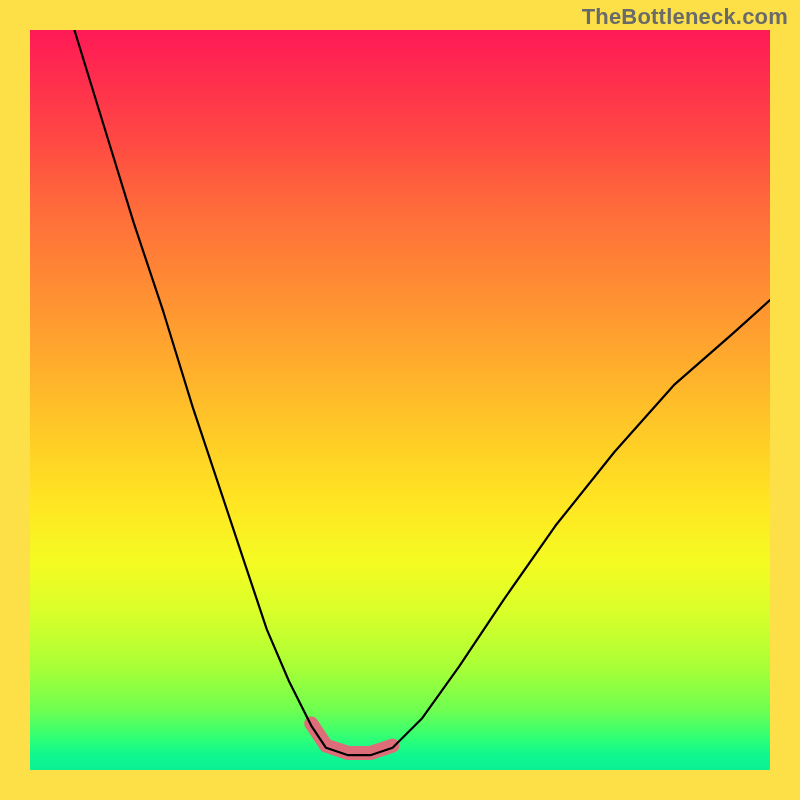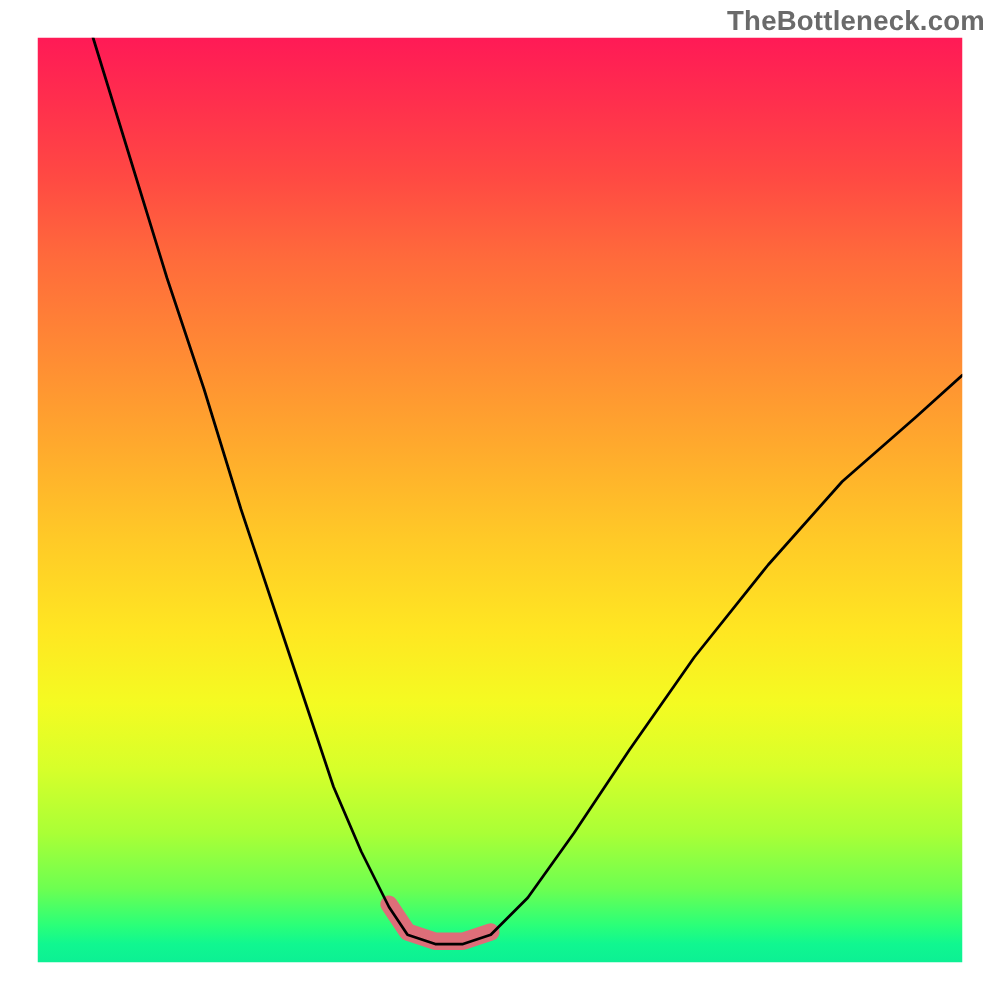--- a/index.html
+++ b/index.html
@@ -8,21 +8,21 @@
     width: 800px;
     height: 800px;
     background: #000;
     overflow: hidden;
     font-family: Arial, Helvetica, sans-serif;
   }
   .frame {
     position: relative;
     width: 800px;
     height: 800px;
-    background: #ffffff;
+    background: #fde047;
   }
   .watermark {
     position: absolute;
     top: 4px;
     right: 12px;
     color: #6a6a6a;
     font-size: 22px;
     font-weight: 600;
     letter-spacing: 0.2px;
     z-index: 40;

